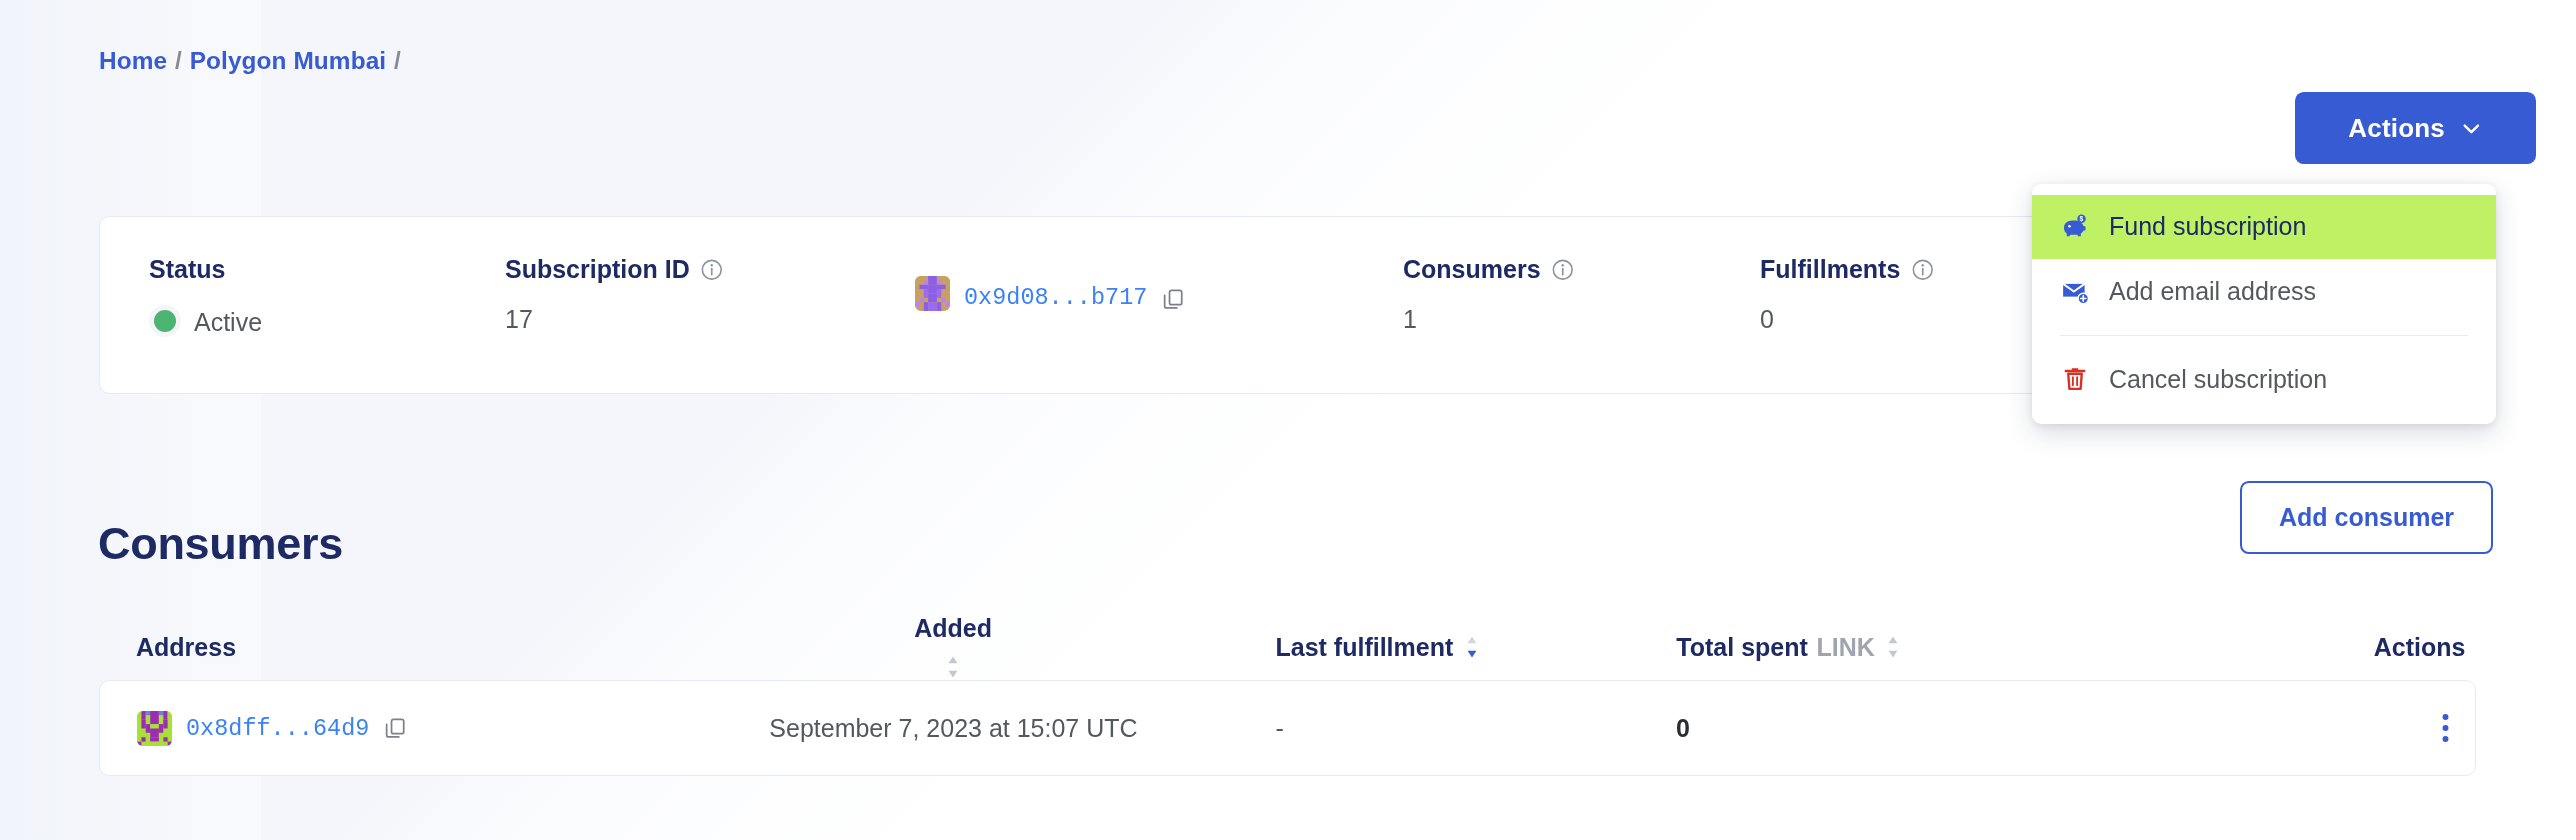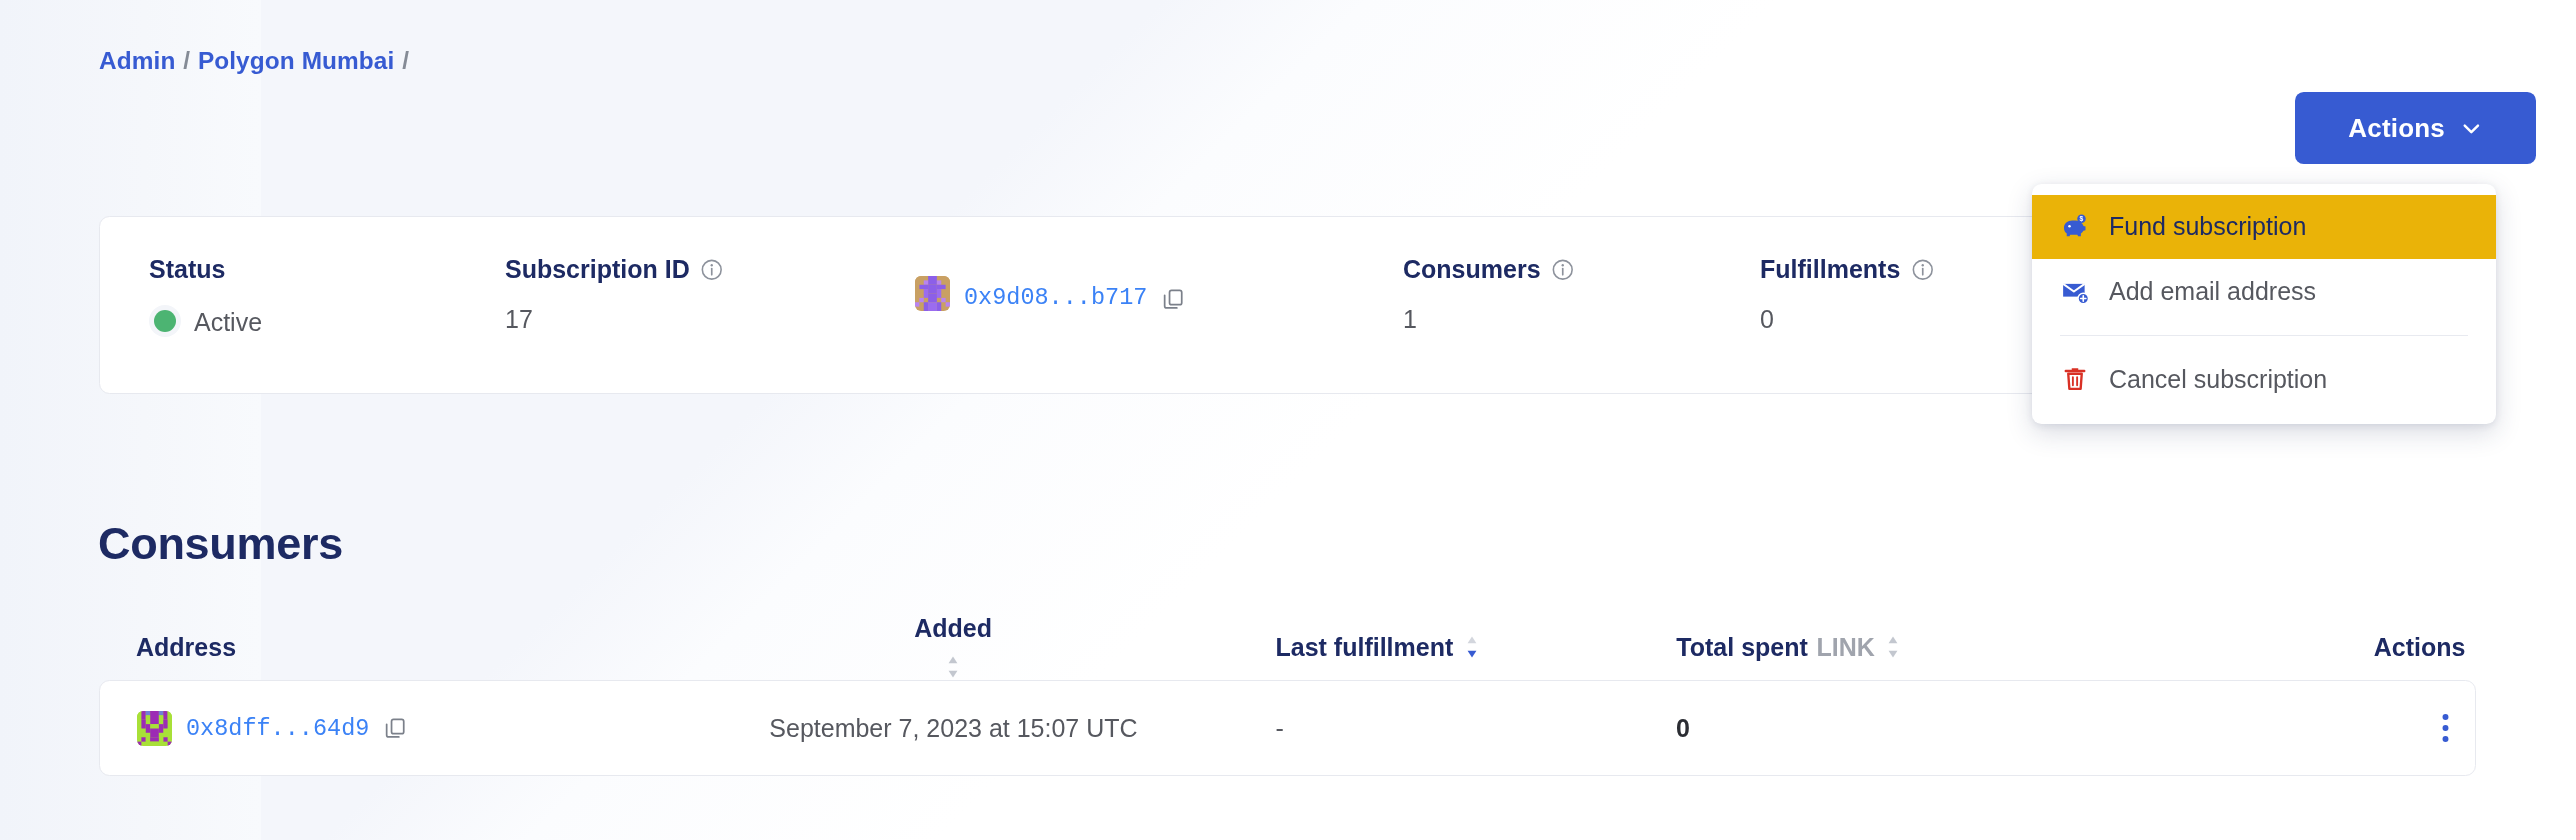--- a/index.html
+++ b/index.html
@@ -115,21 +115,21 @@
   .menu-item {
     display: flex;
     align-items: center;
     gap: 19px;
     padding: 17.4px 22.7px 17.4px 28px;
     cursor: pointer;
     font-size: 25px;
     color: #56585f;
     white-space: nowrap;
   }
-  .menu-item.hl { background: #eab308; }
+  .menu-item.hl { background: #bef264; }
   .menu-item.hl .menu-label { color: #1d2a63; }
   .menu-icon { width: 30px; height: 30px; flex: 0 0 30px; display: block; }
   .menu-sep {
     height: 0.9px;
     background: #e8eaf0;
     margin: 11.3px 28px 10.5px 28px;
   }
 
   
   .card {
@@ -304,21 +304,21 @@
 </style>
 </head>
 <body>
 
 <div id="bg"></div>
 <div id="bg-band"></div>
 
 <div id="page">
 
   <nav class="breadcrumb">
-    <a class="crumb-link">Admin</a><span class="crumb-sep">/</span><a class="crumb-link">Polygon Mumbai</a><span class="crumb-sep">/</span>
+    <a class="crumb-link">Home</a><span class="crumb-sep">/</span><a class="crumb-link">Polygon Mumbai</a><span class="crumb-sep">/</span>
   </nav>
 
 
   <button class="actions-btn">
     <span>Actions</span>
     <svg class="chev" viewBox="0 0 24 24" fill="none">
       <path d="M5 9l7 7 7-7" stroke="#ffffff" stroke-width="2.6" stroke-linecap="round" stroke-linejoin="round"></path>
     </svg>
   </button>
 
@@ -438,20 +438,21 @@
             <path d="M12 10.8v6.4" stroke="#8d929c" stroke-width="1.7" stroke-linecap="round"></path>
           </svg>
         </div>
         <div class="stat-value">0</div>
       </div>
 
     </div>
   </div>
 
   <h2 class="section-title">Consumers</h2>
+  <button class="add-consumer-btn">Add consumer</button>
 
   <div class="thead">
     <div class="th c-addr">
       <span>Address</span>
     </div>
     <div class="th c-added">
       <span>Added</span>
       <svg class="sort" viewBox="0 0 10 20">
         <path d="M5 2l3.4 5.2H1.6z" fill="#c3c7cf"></path>
         <path d="M5 18l3.4-5.2H1.6z" fill="#c3c7cf"></path>

